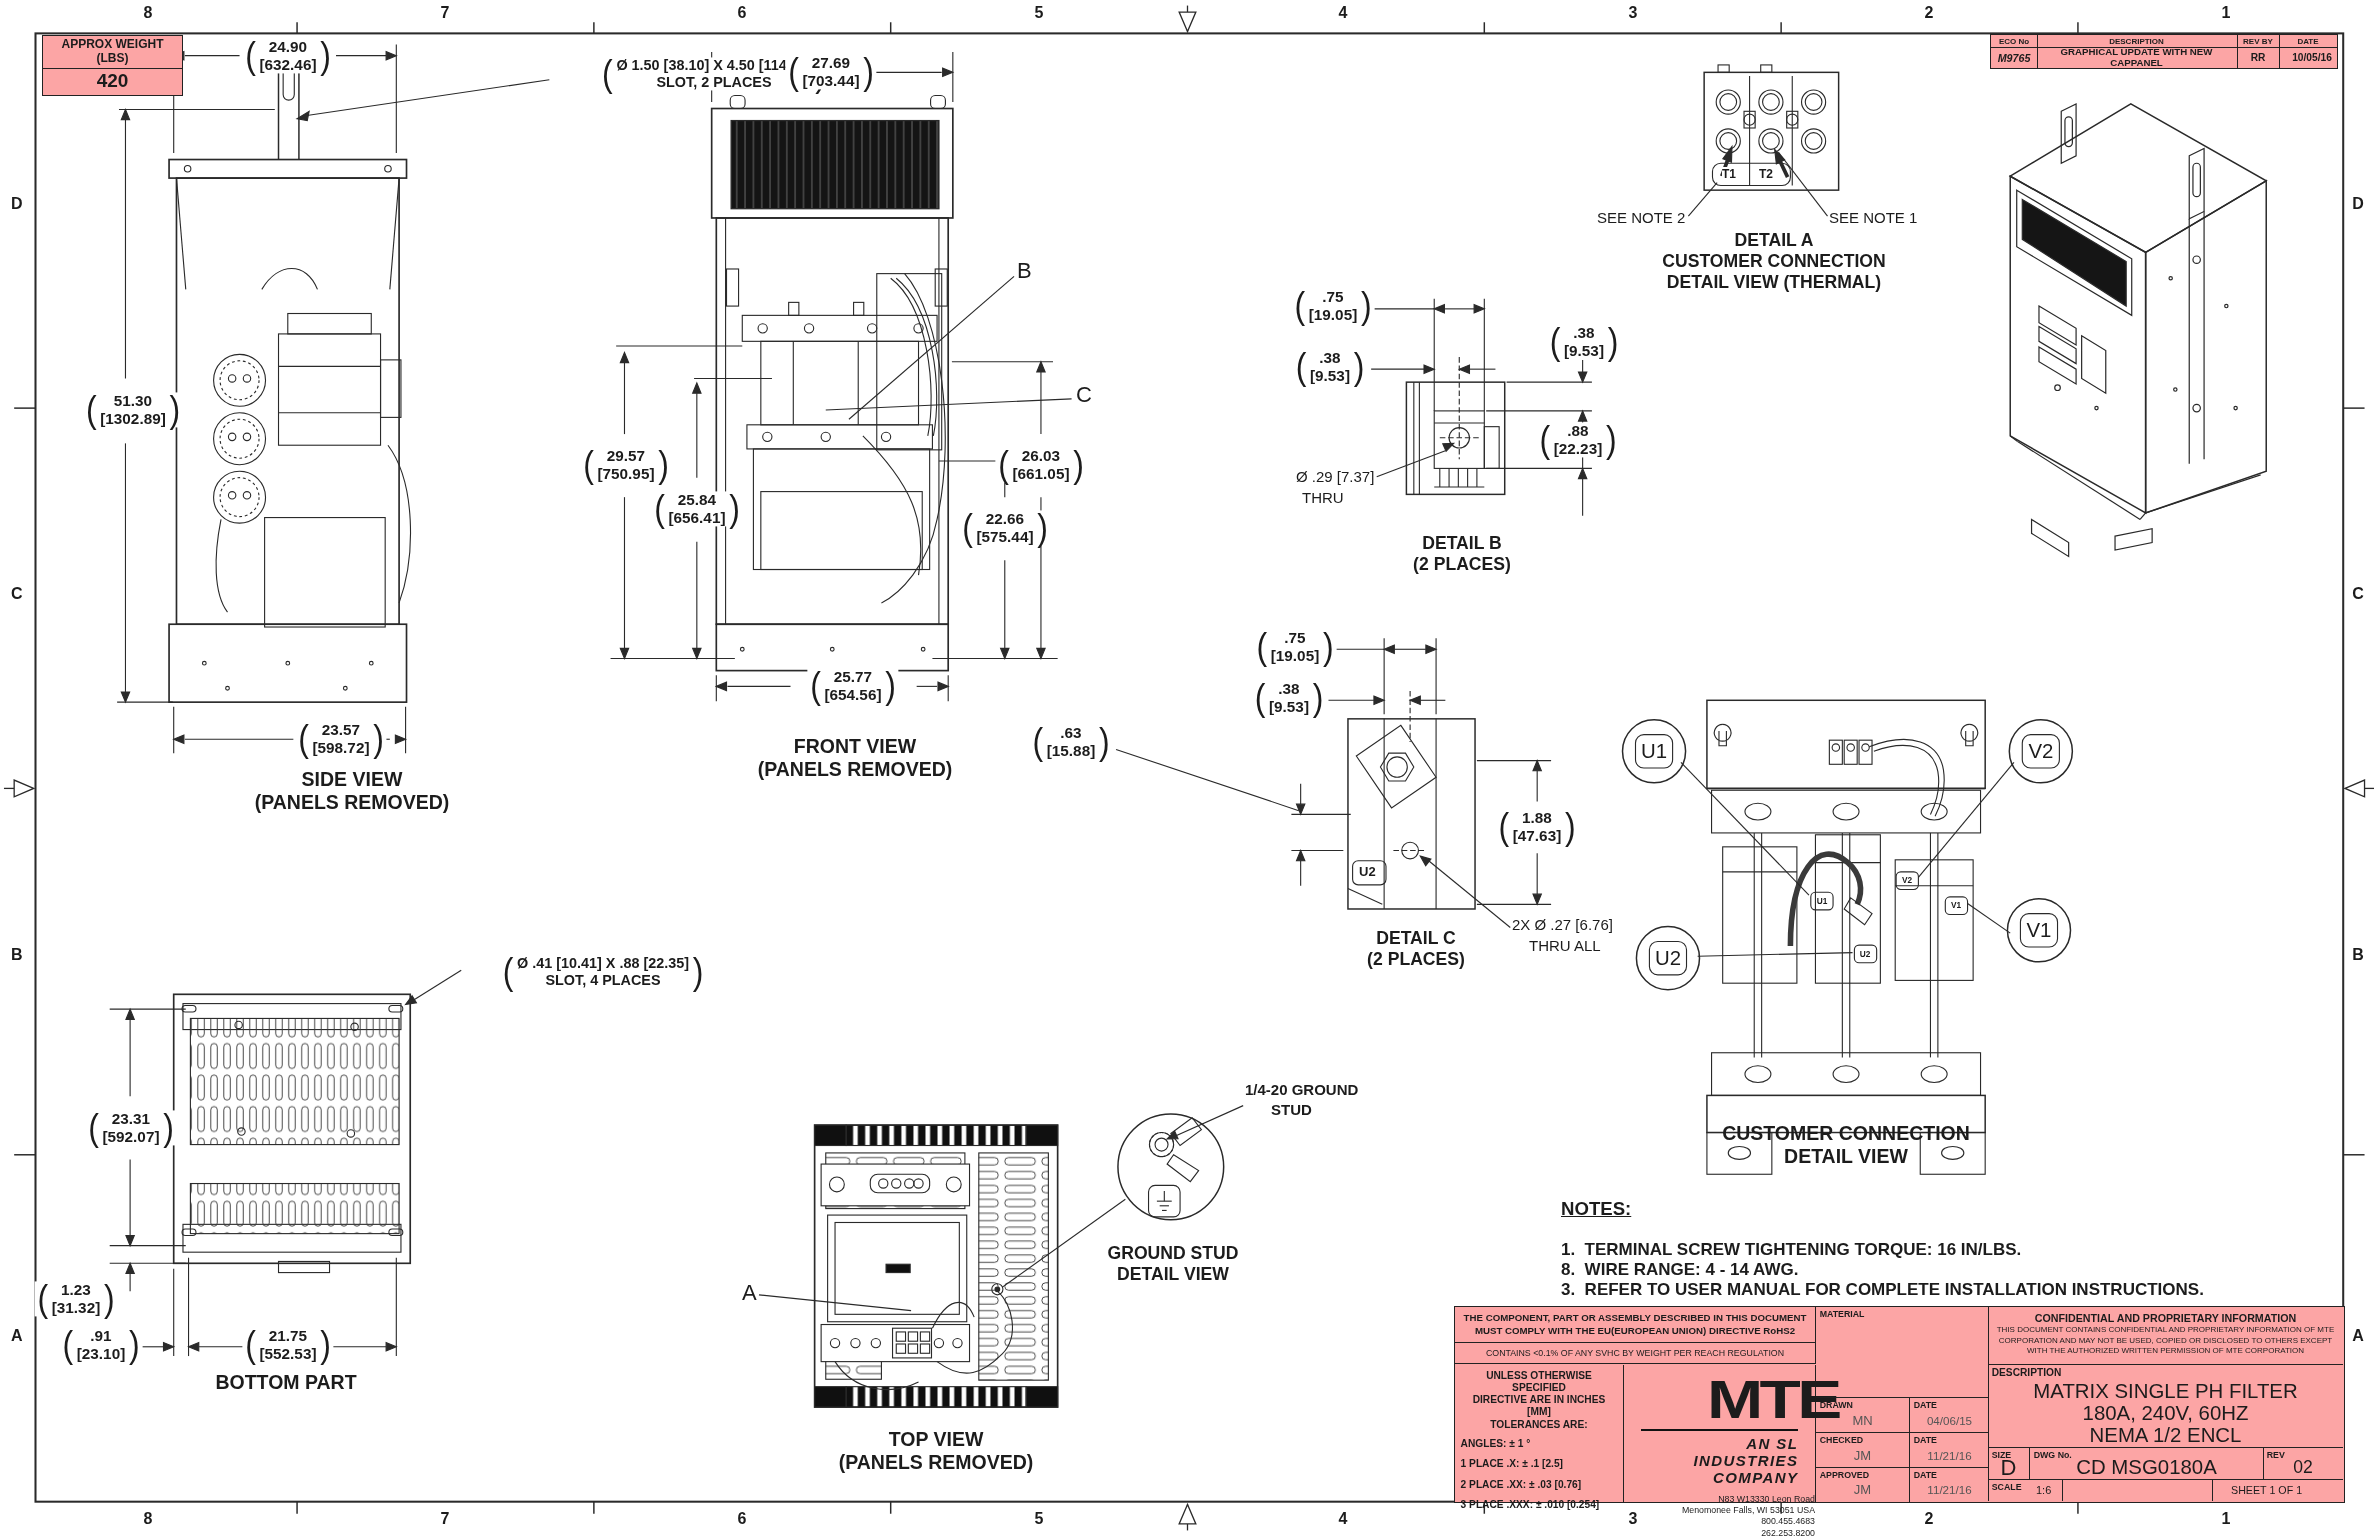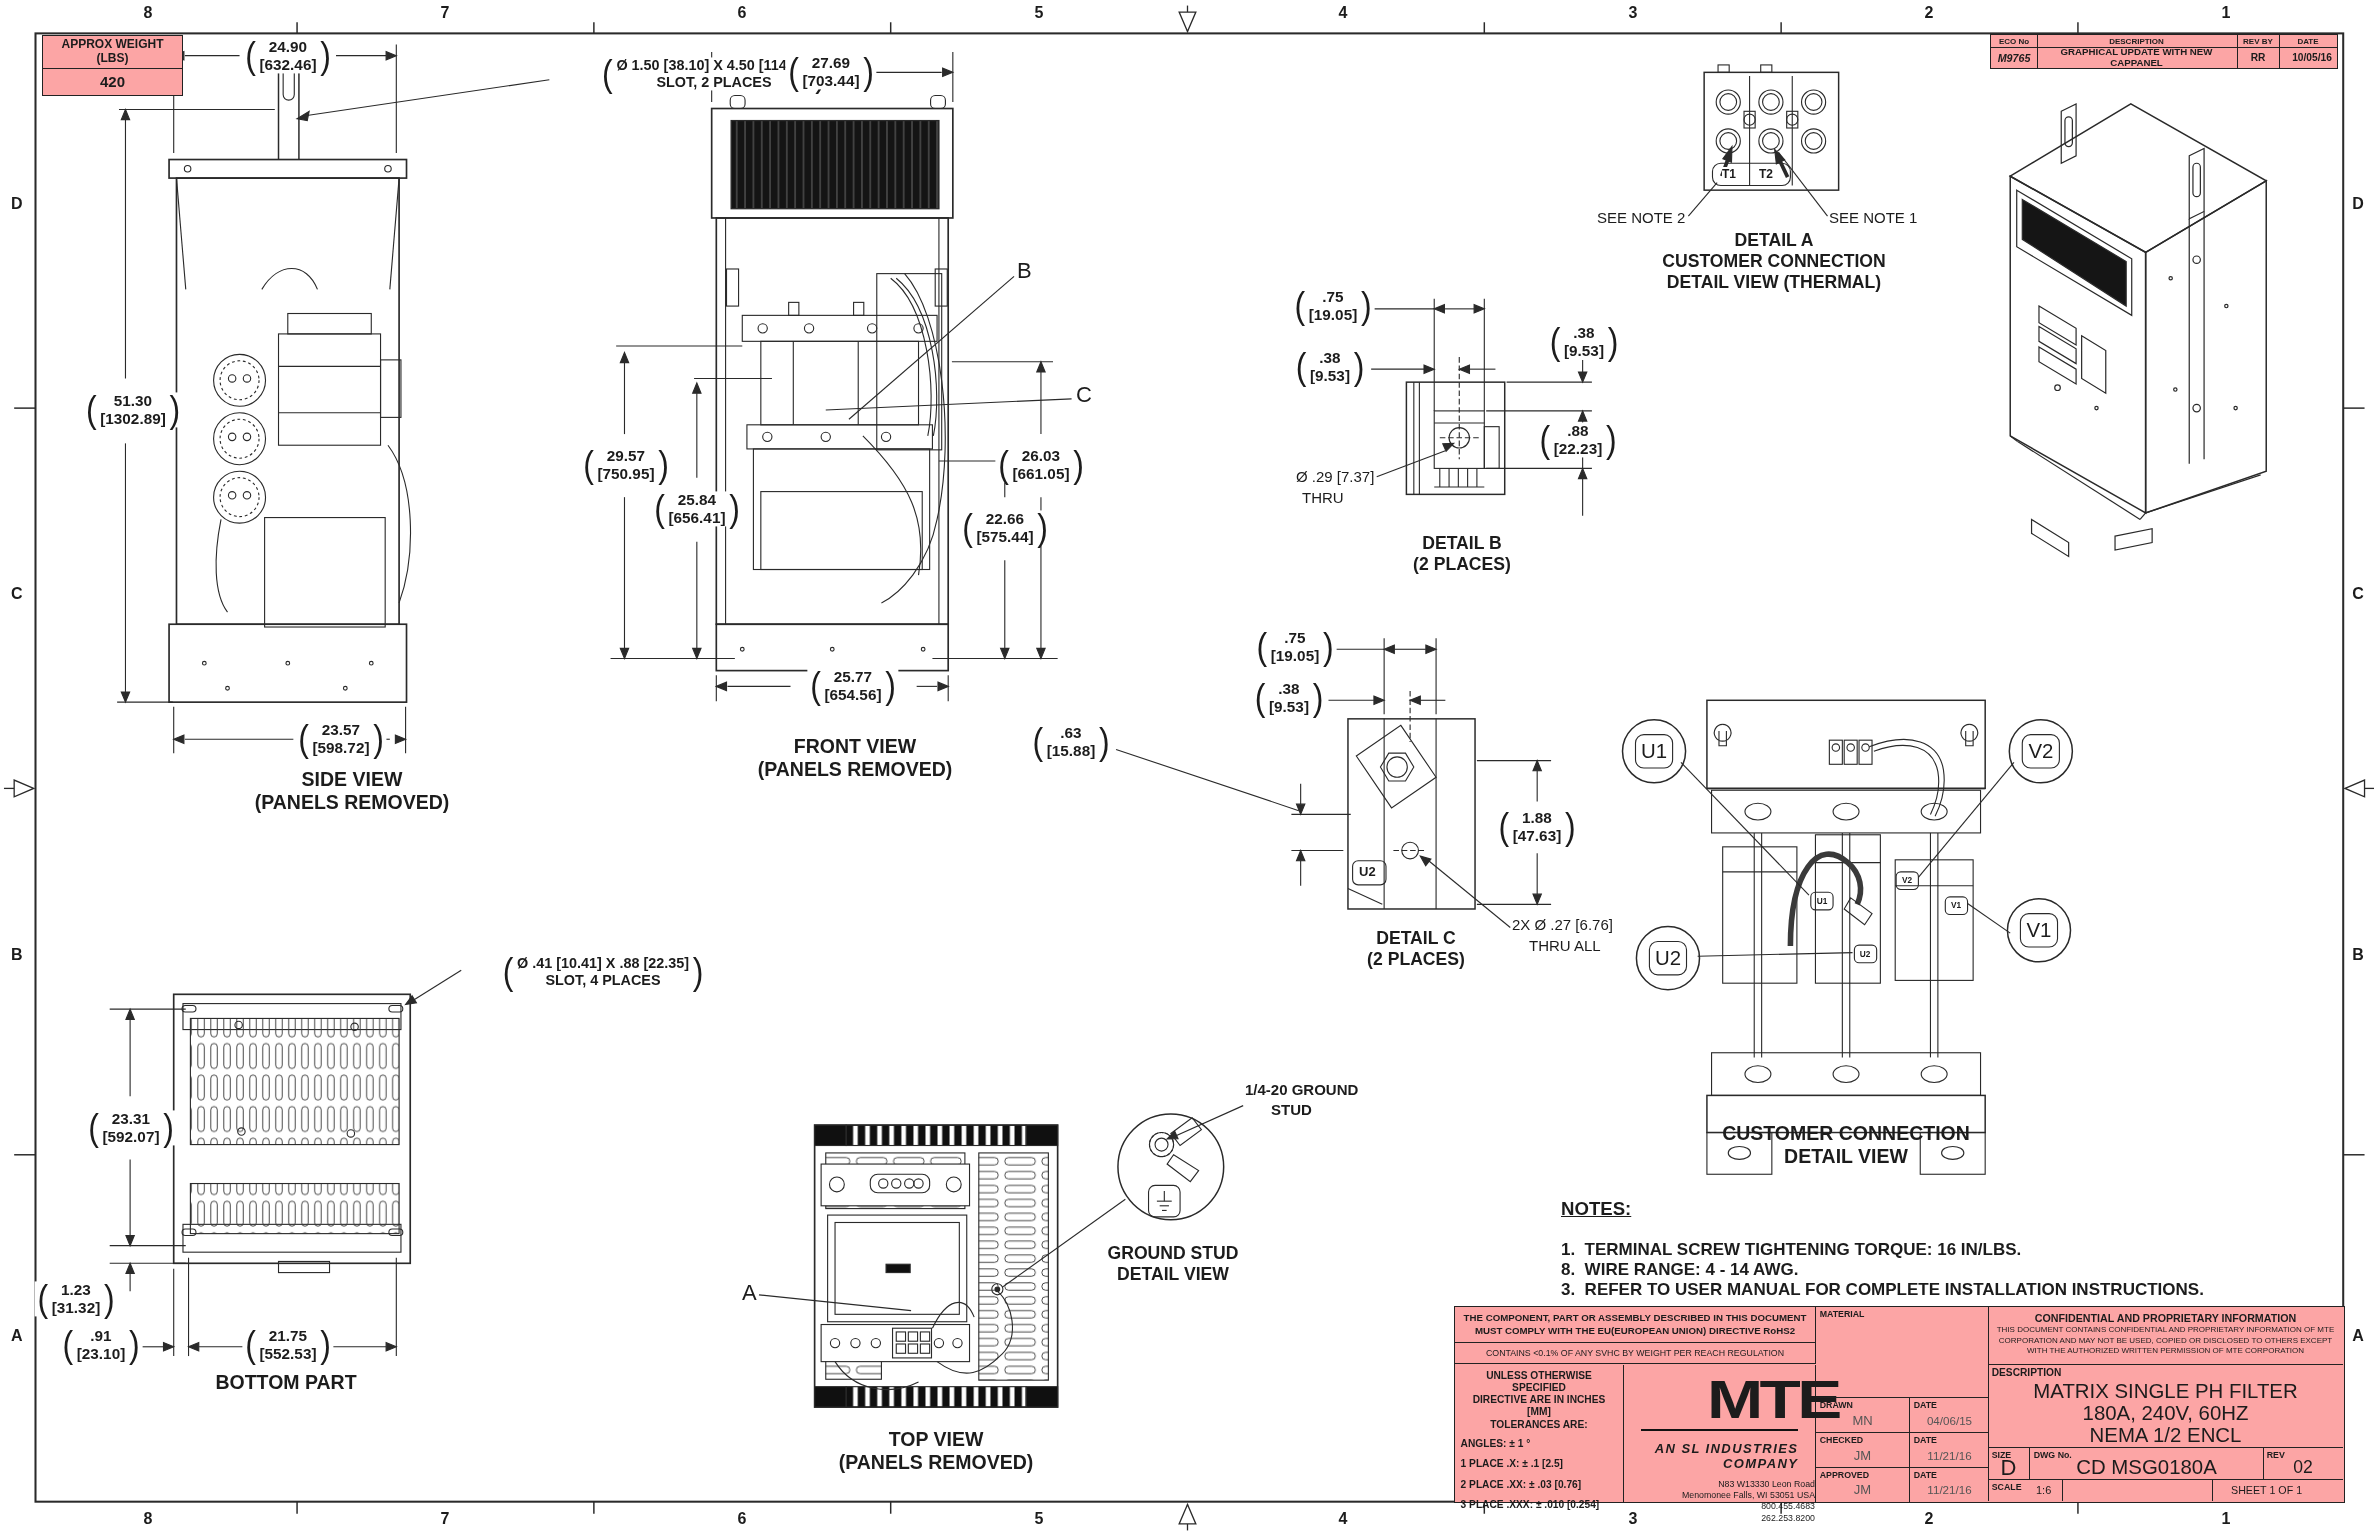--- a/index.html
+++ b/index.html
@@ -562,21 +562,21 @@
 <div class="zone" style="left:16.7px;top:594px">C</div>
 <div class="zone" style="left:16.7px;top:955px">B</div>
 <div class="zone" style="left:16.7px;top:1336px">A</div>
 <div class="zone" style="left:2358px;top:204px">D</div>
 <div class="zone" style="left:2358px;top:594px">C</div>
 <div class="zone" style="left:2358px;top:955px">B</div>
 <div class="zone" style="left:2358px;top:1336px">A</div>
 
 <div class="tbl" style="left:42px;top:35px;width:139px;height:59px">
   <div class="cell ctr" style="left:0;top:0;width:100%;height:33px;border-bottom:1.3px solid #222;font-size:12px;font-weight:700;line-height:1.15;padding:0 7.4px">APPROX WEIGHT (LBS)</div>
-  <div class="cell ctr" style="left:0;top:33px;width:100%;height:24px;font-size:15px;font-weight:700">420</div>
+  <div class="cell ctr" style="left:0;top:33px;width:100%;height:24px;font-size:19px;font-weight:700">420</div>
 </div>
 
 <div class="tbl" style="left:1990px;top:34px;width:346px;height:33px">
   <div class="hairline" style="left:0;top:12px;width:100%;height:1.1px"></div>
   <div class="hairline" style="left:46px;top:0;width:1.1px;height:100%"></div>
   <div class="hairline" style="left:246px;top:0;width:1.1px;height:100%"></div>
   <div class="hairline" style="left:288px;top:0;width:1.1px;height:100%"></div>
   <div class="cell ctr" style="left:0;top:0;width:46px;height:12px;font-size:8px;font-weight:700">ECO No</div>
   <div class="cell ctr" style="left:46px;top:0;width:199px;height:12px;font-size:8px;font-weight:700">DESCRIPTION</div>
   <div class="cell ctr" style="left:246px;top:0;width:42px;height:12px;font-size:8px;font-weight:700">REV BY</div>
@@ -859,21 +859,21 @@
       <div>TOLERANCES ARE:</div>
     </div>
     <div style="margin-top:7.4px">ANGLES: ± 1 °</div>
     <div style="margin-top:9.3px">1 PLACE .X: ± .1 [2.5]</div>
     <div style="margin-top:9.3px">2 PLACE .XX: ± .03 [0.76]</div>
     <div style="margin-top:9.3px">3 PLACE .XXX: ± .010 [0.254]</div>
   </div>
 
   <div class="cell" style="left:169px;top:58px;width:192px;height:137px;border-right:1.3px solid #222;text-align:right">
     <div style="font-size:54px;font-weight:900;letter-spacing:-2.8px;line-height:1;margin-top:7.4px;transform:scaleX(1.25)">MTE</div>
-    <div style="font-size:13px;font-weight:700;font-style:italic;letter-spacing:1.4px;margin-top:2.8px;border-top:2.8px solid #111;padding-top:10px;margin-left:16.7px;margin-right:16.7px">AN SL INDUSTRIES COMPANY</div>
+    <div style="font-size:15px;font-weight:700;font-style:italic;letter-spacing:1.4px;margin-top:2.8px;border-top:2.8px solid #111;padding-top:4px;margin-left:16.7px;margin-right:16.7px">AN SL INDUSTRIES COMPANY</div>
     <div style="font-size:8.8px;margin-top:7.4px;line-height:1.3">
       <div>N83 W13330 Leon Road</div>
       <div>Menomonee Falls, WI 53051 USA</div>
       <div>800.455.4683</div>
       <div>262.253.8200</div>
     </div>
   </div>
 
   <div class="cell" style="left:361px;top:0;width:173px;height:90px;border-right:1.3px solid #222">
     <span class="tag">MATERIAL</span>

